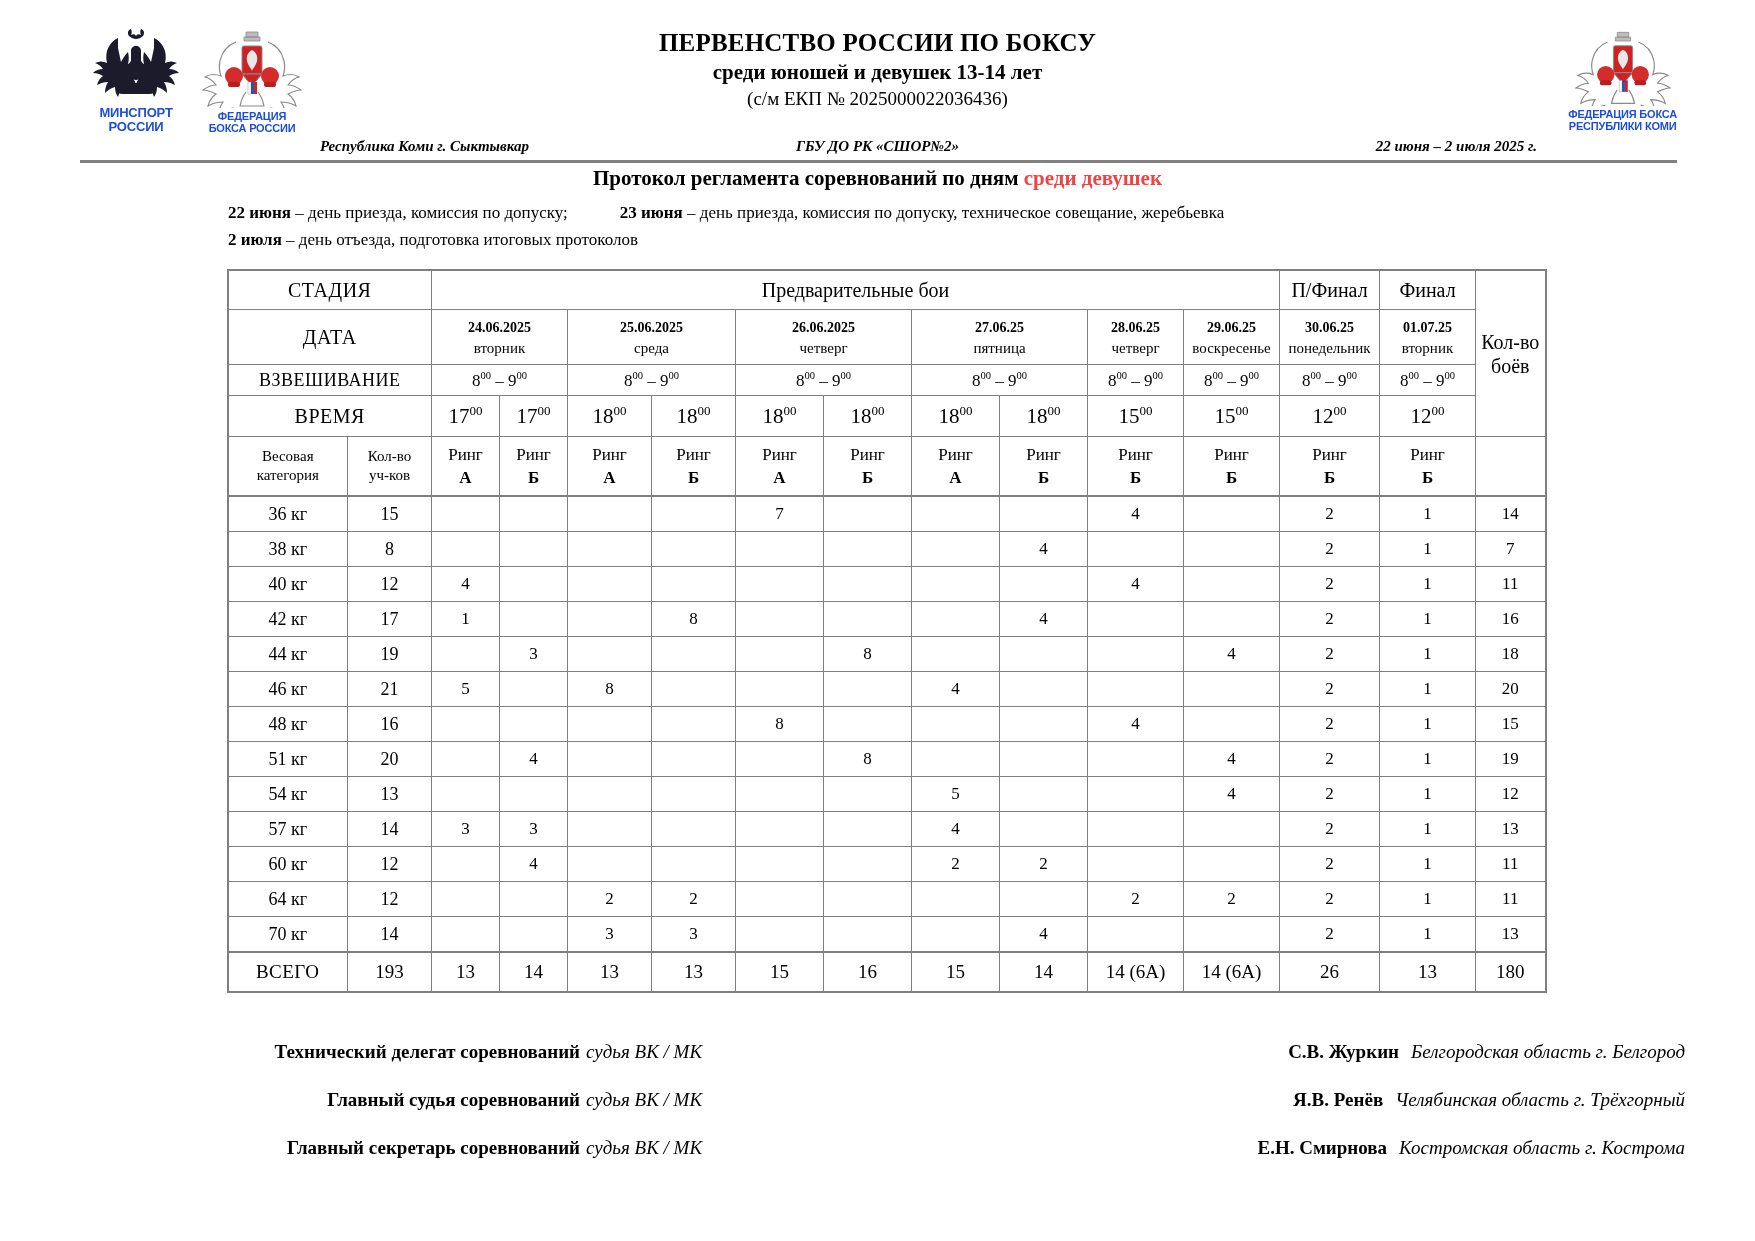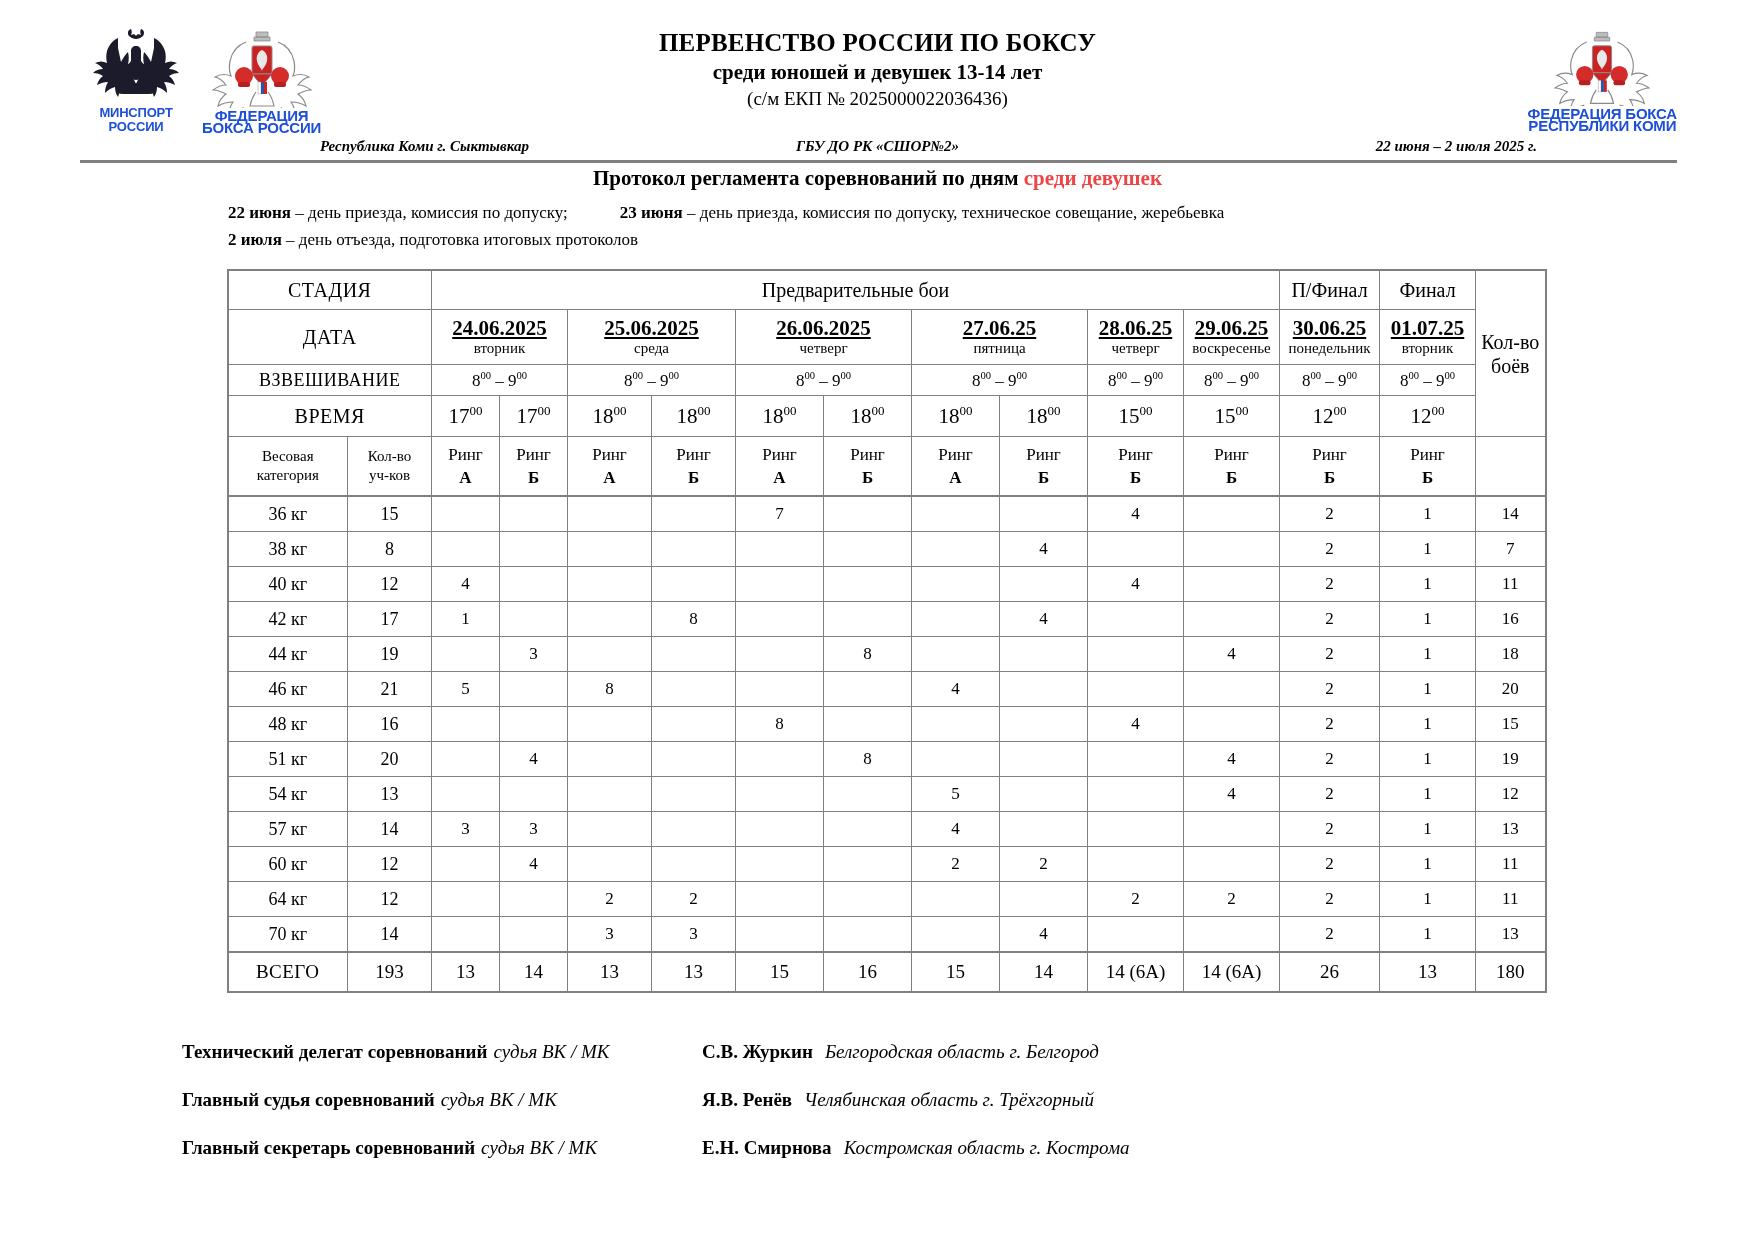--- a/index.html
+++ b/index.html
@@ -47,21 +47,21 @@
     font-family: "Liberation Sans", sans-serif;
     font-weight: bold;
     font-size: 13px;
     line-height: 14px;
     text-align: center;
     letter-spacing: -0.2px;
     color: #1d4ed8;
     margin-top: 2px;
   }
   .logo-caption.small {
-    font-size: 15px;
+    font-size: 11px;
     line-height: 12px;
   }
 
   .title-zone {
     position: absolute;
     left: 380px;
     right: 380px;
     top: 28px;
     text-align: center;
   }
@@ -155,24 +155,23 @@
   .r-total td { height: 38px; }
 
   .lbl-stage, .lbl-date, .lbl-weigh, .lbl-time {
     font-size: 20px;
     font-weight: bold;
     letter-spacing: 0.5px;
   }
   .lbl-weigh { font-size: 18px; }
 
   .date-main {
-    font-size: 21px;
+    font-size: 14px;
     font-weight: bold;
     line-height: 22px;
-    text-decoration: underline;
   }
   .date-dow {
     font-size: 15px;
     font-weight: normal;
     line-height: 18px;
   }
   .weigh-cell { font-size: 17px; }
   .weigh-cell sup, .time-cell sup { font-size: 0.62em; vertical-align: super; }
   .time-cell {
     font-size: 21px;
@@ -207,20 +206,21 @@
   .bouts-cell { font-size: 17px; }
 
   .r-total td { font-size: 19px; font-weight: bold; }
   .r-total .tot-label { letter-spacing: 0.5px; }
 
   
   .signatures {
     margin-top: 48px;
     padding-left: 182px;
     padding-right: 70px;
+    text-align: right;
   }
   .sig-row {
     display: flex;
     align-items: baseline;
     margin-bottom: 26px;
     font-size: 19px;
   }
   .sig-role {
     width: 520px;
     flex: 0 0 520px;

